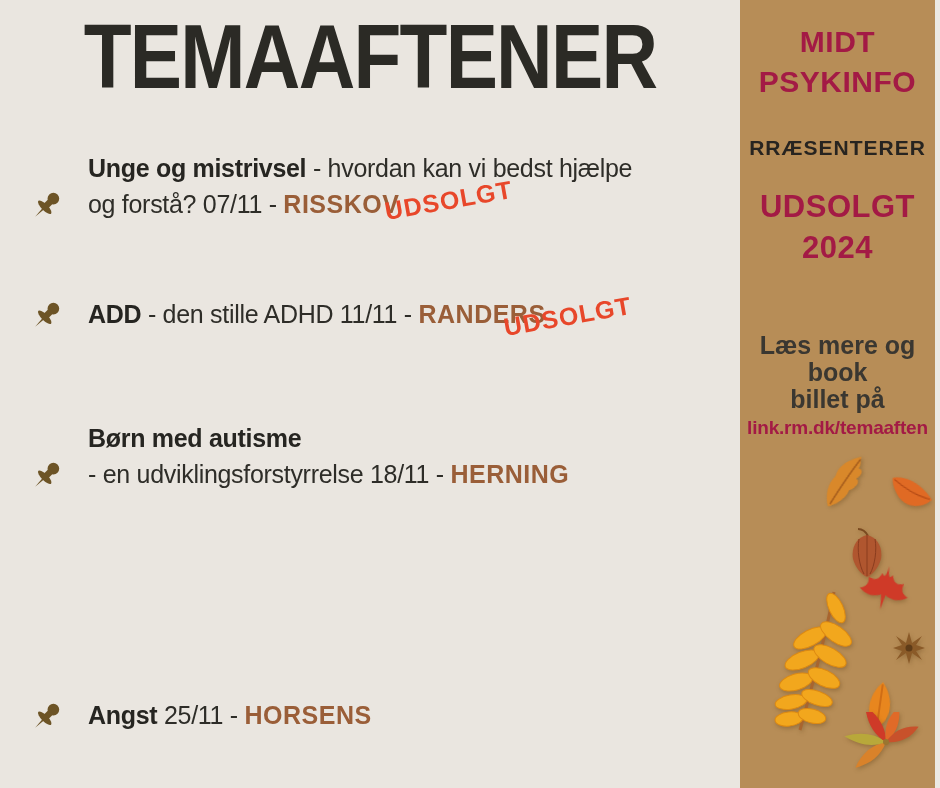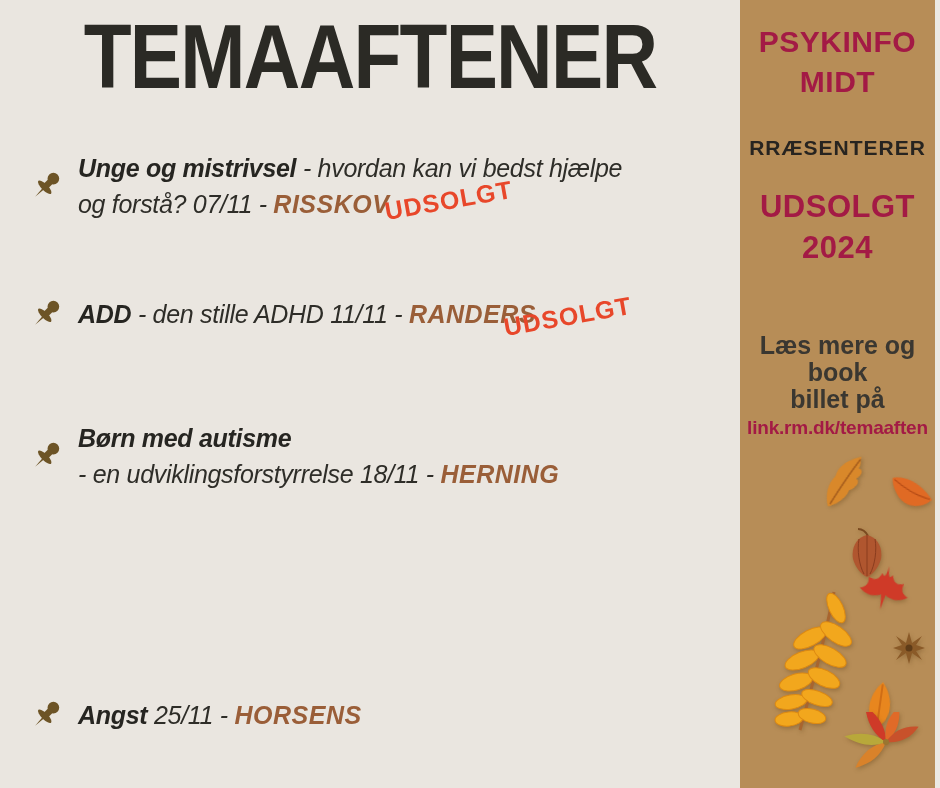--- a/index.html
+++ b/index.html
@@ -9,21 +9,21 @@
   *{margin:0;padding:0;box-sizing:border-box;}
   html,body{width:940px;height:788px;overflow:hidden;}
   body{font-family:"Liberation Sans",sans-serif;background:var(--c-bg);position:relative;}
   .page{position:absolute;inset:0;width:940px;height:788px;}
 
   
   .main{position:absolute;left:0;top:0;width:669px;height:788px;background:var(--c-bg);padding-left:36px;}
   .title{position:absolute;left:0;top:6px;width:740px;text-align:center;
     font-size:90px;font-weight:800;color:#2b2a25;letter-spacing:-2px;
     transform:scaleX(.87);transform-origin:50% 50%;white-space:nowrap;}
-  .event{position:absolute;left:30px;display:flex;align-items:center;gap:14px;font-style:italic;}
+  .event{position:absolute;left:30px;display:flex;align-items:flex-end;gap:24px;}
   .pin{width:34px;height:34px;flex:0 0 34px;margin-top:-2px;}
   .etext{font-size:25px;line-height:36px;color:var(--c-text);letter-spacing:-.3px;}
   .eline{white-space:nowrap;}
   .etitle{font-weight:bold;color:#262521;}
   .city{font-weight:bold;color:var(--c-city);letter-spacing:.5px;}
   .soldout{position:absolute;font-size:25px;font-weight:bold;color:var(--c-soldout);
     letter-spacing:1px;transform:rotate(-10deg);white-space:nowrap;}
 
   
   .sidebar{position:absolute;left:740px;top:0;width:195px;height:788px;
@@ -107,22 +107,22 @@
         </g>
       </svg>
       <div class="etext">
         <div class="eline"><span class="etitle">Angst</span><span> 25/11 - </span><span class="city">HORSENS</span></div>
       </div>
     </div>
   </div>
 
   <div class="sidebar">
     <div class="brand">
+      <div>MIDT</div>
       <div>PSYKINFO</div>
-      <div>MIDT</div>
     </div>
     <div class="presents">RRÆSENTERER</div>
     <div class="month">
       <div>UDSOLGT</div>
       <div>2024</div>
     </div>
     <div class="cta">
       <div>Læs mere og book</div>
       <div>billet på</div>
     </div>

